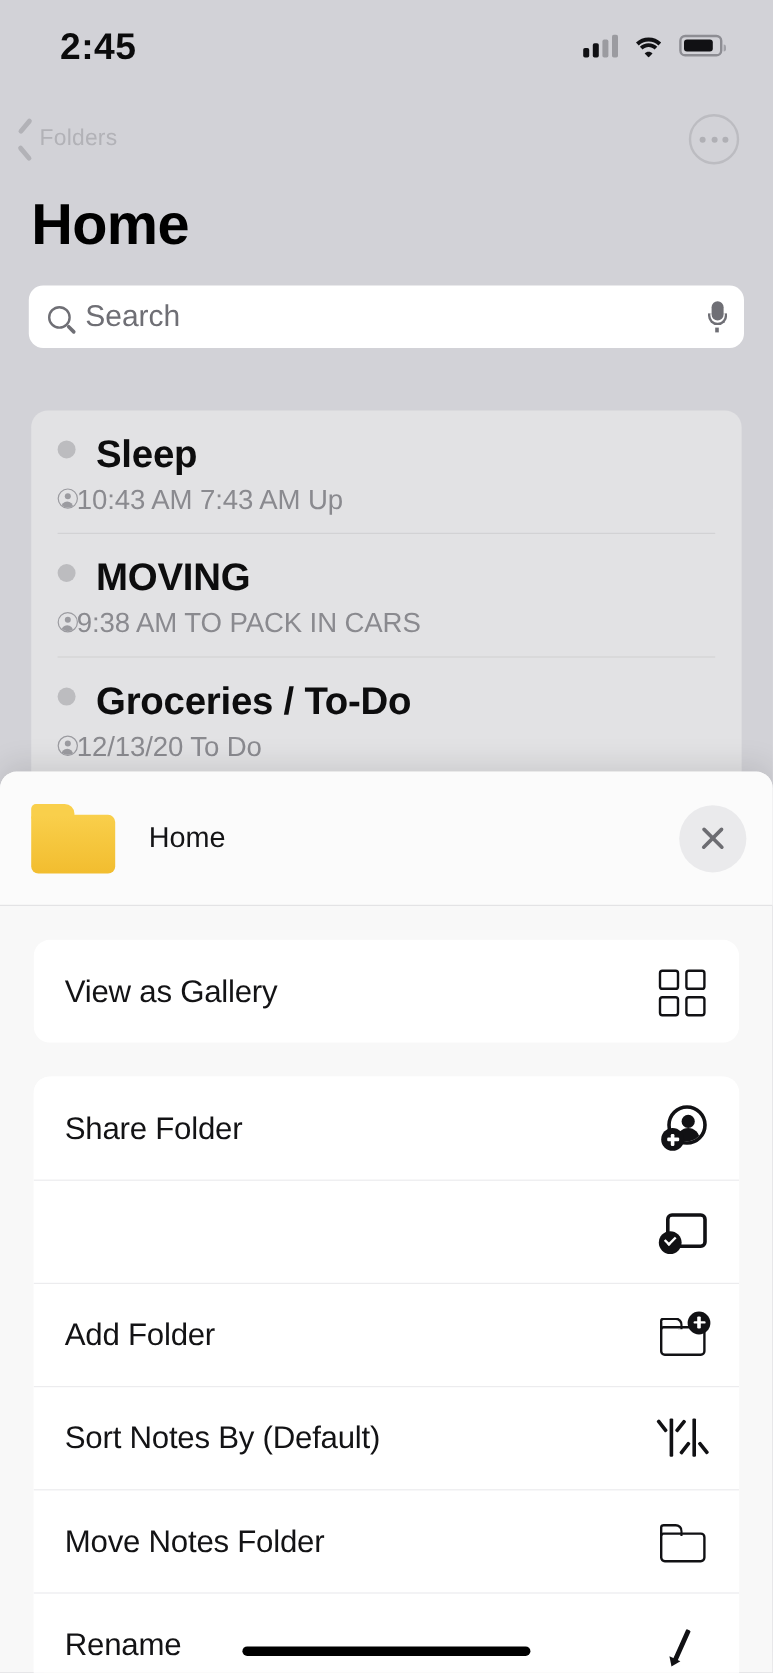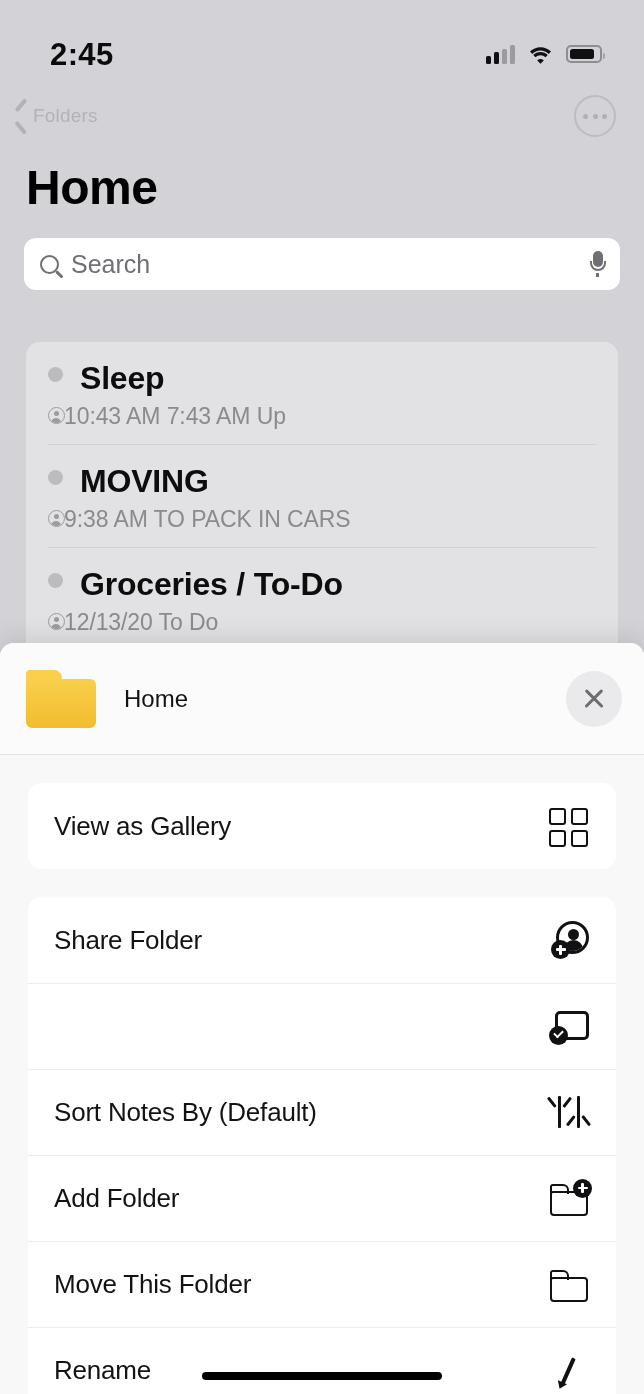--- a/index.html
+++ b/index.html
@@ -13,21 +13,21 @@
   }
 
   
   #backdrop {
     position:absolute; inset:0;
     background:#d2d2d7;
   }
 
   
   .statusbar {
-    position:absolute; top:16px; left:0; right:0; height:72px;
+    position:absolute; top:0; left:0; right:0; height:72px;
     display:flex; align-items:center; justify-content:space-between;
     padding:0 42px 0 50px;
   }
   .status-time {
     font-size:31px; font-weight:700; color:#0b0b0c; letter-spacing:0.4px;
     padding-top:6px;
   }
   .status-right { display:flex; align-items:center; gap:13px; padding-top:4px; }
 
   .sig { display:flex; align-items:flex-end; gap:3px; height:19px; }
@@ -400,42 +400,42 @@
       <div class="menu-row">
         <span class="menu-ic">
           <span class="ic-select">
               <span class="sq"></span>
               <span class="chk"></span>
             </span>
         </span>
       </div>
 
       <div class="menu-row">
-        <span class="menu-label">Sort Notes By (Default)</span>
-        <span class="menu-ic">
-          <span class="ic-sort">
-              <span class="ar up"></span>
-              <span class="ar dn"></span>
-            </span>
-        </span>
-      </div>
-
-      <div class="menu-row">
         <span class="menu-label">Add Folder</span>
         <span class="menu-ic">
           <span class="ic-folder">
               <span class="ft"></span>
               <span class="fb"></span>
               <span class="plus"></span>
             </span>
         </span>
       </div>
 
       <div class="menu-row">
-        <span class="menu-label">Move This Folder</span>
+        <span class="menu-label">Sort Notes By (Default)</span>
+        <span class="menu-ic">
+          <span class="ic-sort">
+              <span class="ar up"></span>
+              <span class="ar dn"></span>
+            </span>
+        </span>
+      </div>
+
+      <div class="menu-row">
+        <span class="menu-label">Move Notes Folder</span>
         <span class="menu-ic">
           <span class="ic-folder">
               <span class="ft"></span>
               <span class="fb"></span>
             </span>
         </span>
       </div>
 
       <div class="menu-row">
         <span class="menu-label">Rename</span>

